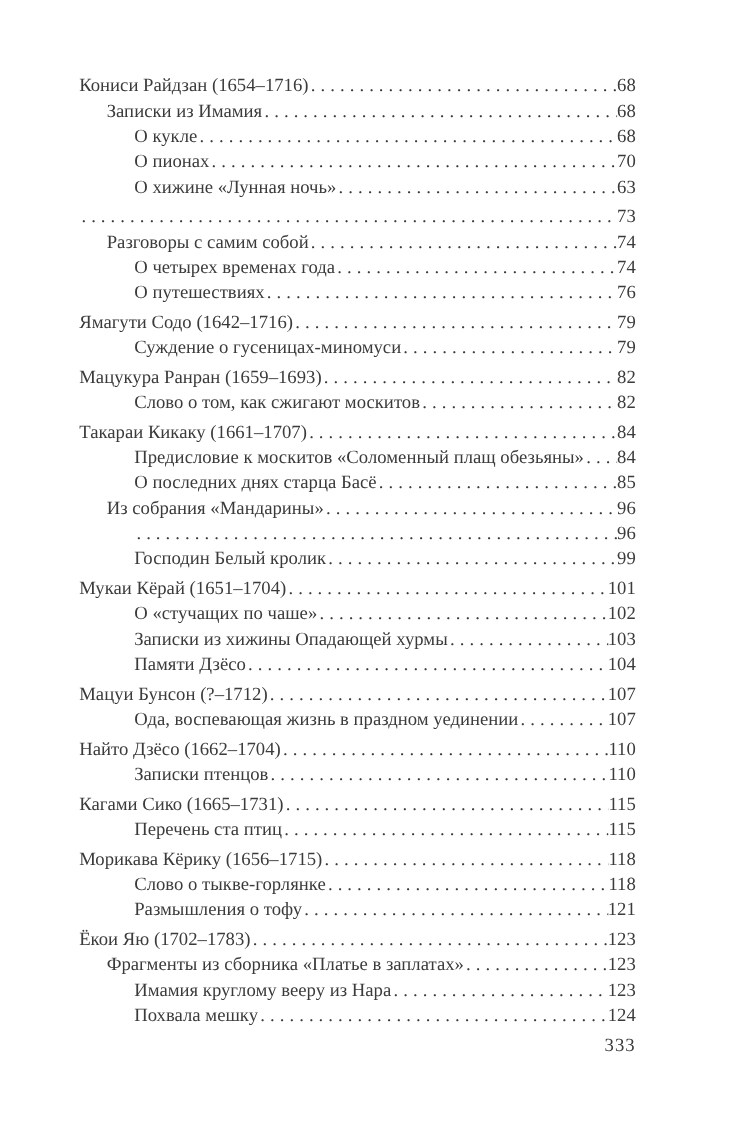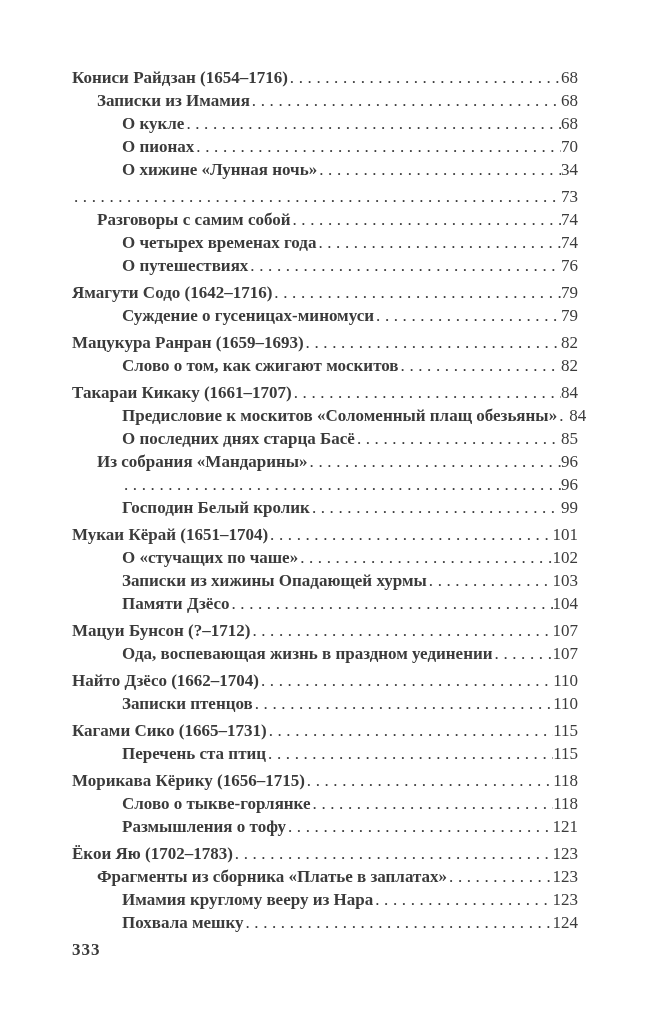--- a/index.html
+++ b/index.html
@@ -21,41 +21,40 @@
   .row {
     display: flex;
     align-items: baseline;
     font-size: 17px;
     line-height: 23px;
     white-space: nowrap;
   }
   .row.lvl0 { padding-left: 0; }
   .row.lvl1 { padding-left: 25px; }
   .row.lvl2 { padding-left: 50px; }
-  .title { flex: 0 0 auto; font-weight: bold; }
+  .title { flex: 0 0 auto; }
   .dots {
     flex: 1 1 auto;
     overflow: hidden;
     white-space: nowrap;
     min-width: 10px;
     padding-left: 2px;
   }
   .dots::after {
     content: "..........................................................................................";
     letter-spacing: 4.6px;
     color: #3b3b3b;
   }
   .pg { flex: 0 0 auto; }
   .folio {
     margin-top: 4px;
-    text-align: left;
+    text-align: right;
     font-size: 17px;
     line-height: 23px;
     letter-spacing: 1px;
-    font-weight: bold;
   }
 </style>
 </head>
 <body>
 
 <div class="page">
   <main class="toc" id="toc">
       <section class="toc-section">
         <div class="row lvl0">
           <span class="title">Кониси Райдзан (1654–1716)</span>
@@ -73,21 +72,21 @@
           <span class="pg">68</span>
         </div>
         <div class="row lvl2">
           <span class="title">О пионах</span>
           <span class="dots"></span>
           <span class="pg">70</span>
         </div>
         <div class="row lvl2">
           <span class="title">О хижине «Лунная ночь»</span>
           <span class="dots"></span>
-          <span class="pg">34</span>
+          <span class="pg">63</span>
         </div>
       </section>
       <section class="toc-section">
         <div class="row lvl0">
           <span class="dots"></span>
           <span class="pg">73</span>
         </div>
         <div class="row lvl1">
           <span class="title">Разговоры с самим собой</span>
           <span class="dots"></span>

